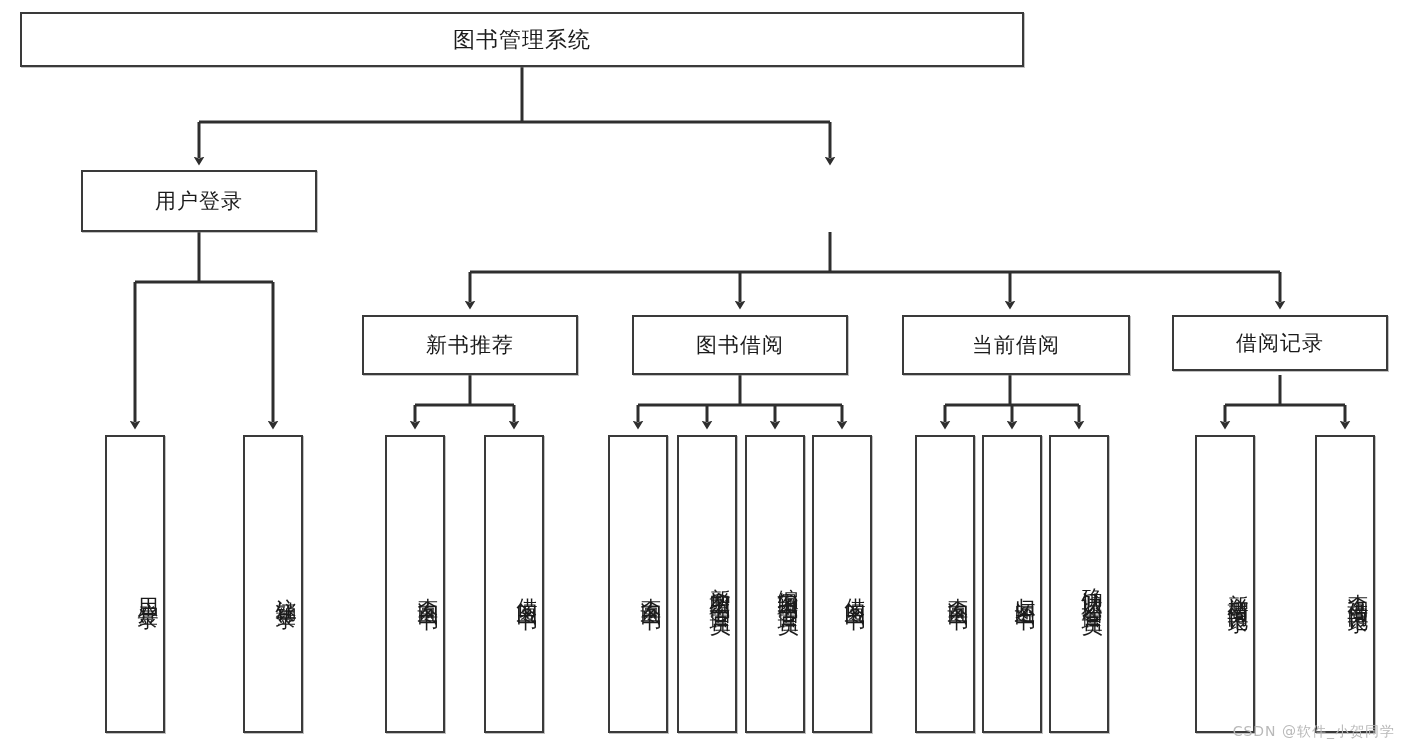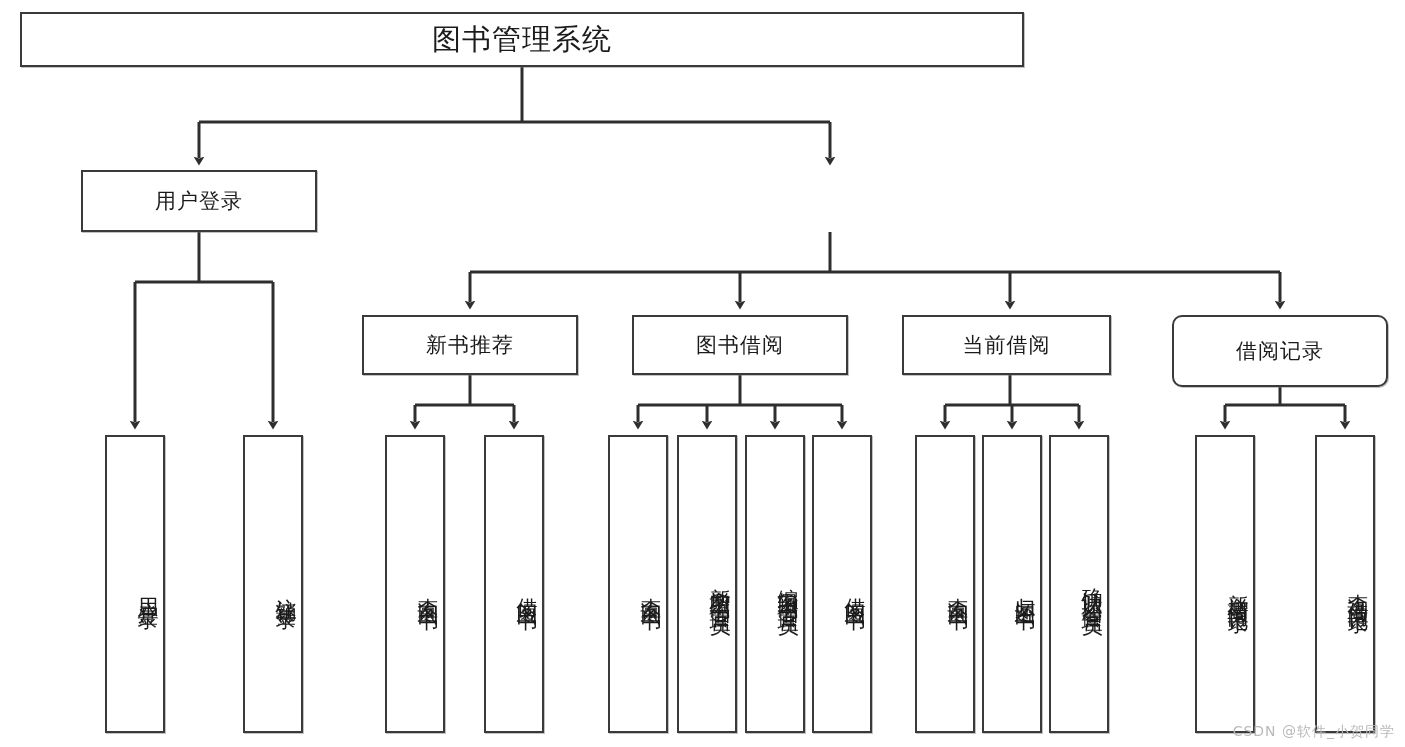--- a/index.html
+++ b/index.html
@@ -37,21 +37,21 @@
     color: #1b1b1b;
     text-align: center;
     box-shadow: 1px 1px 0 rgba(120,120,120,0.45);
   }
   .node.h {
     font-size: 21px;
     line-height: 1.15;
     letter-spacing: 1px;
   }
   .node.h.root {
-    font-size: 29px;
+    font-size: 22px;
   }
   .node.v {
     writing-mode: vertical-rl;
     text-orientation: upright;
     font-size: 21px;
     line-height: 1.5;
     letter-spacing: 4px;
     padding-top: 10px;
     align-items: flex-start;
     justify-content: center;
@@ -132,24 +132,24 @@
   <div class="node h" style="left:81px; top:170px; width:236px; height:62px;">
     <span>用户登录</span>
   </div>
 
   <div class="node h" style="left:362px; top:315px; width:216px; height:60px;">
     <span>新书推荐</span>
   </div>
   <div class="node h" style="left:632px; top:315px; width:216px; height:60px;">
     <span>图书借阅</span>
   </div>
-  <div class="node h" style="left:902px; top:315px; width:209px; height:60px;">
+  <div class="node h" style="left:902px; top:315px; width:228px; height:60px;">
     <span>当前借阅</span>
   </div>
-  <div class="node h" style="left:1172px; top:315px; width:216px; height:72px;border-radius:10px;">
+  <div class="node h" style="left:1172px; top:315px; width:216px; height:56px;">
     <span>借阅记录</span>
   </div>
 
   <div class="node v" style="left:105px; top:435px; width:60px; height:298px;">
     <span>用户登录</span>
   </div>
   <div class="node v" style="left:243px; top:435px; width:60px; height:298px;">
     <span>注销登录</span>
   </div>
 

